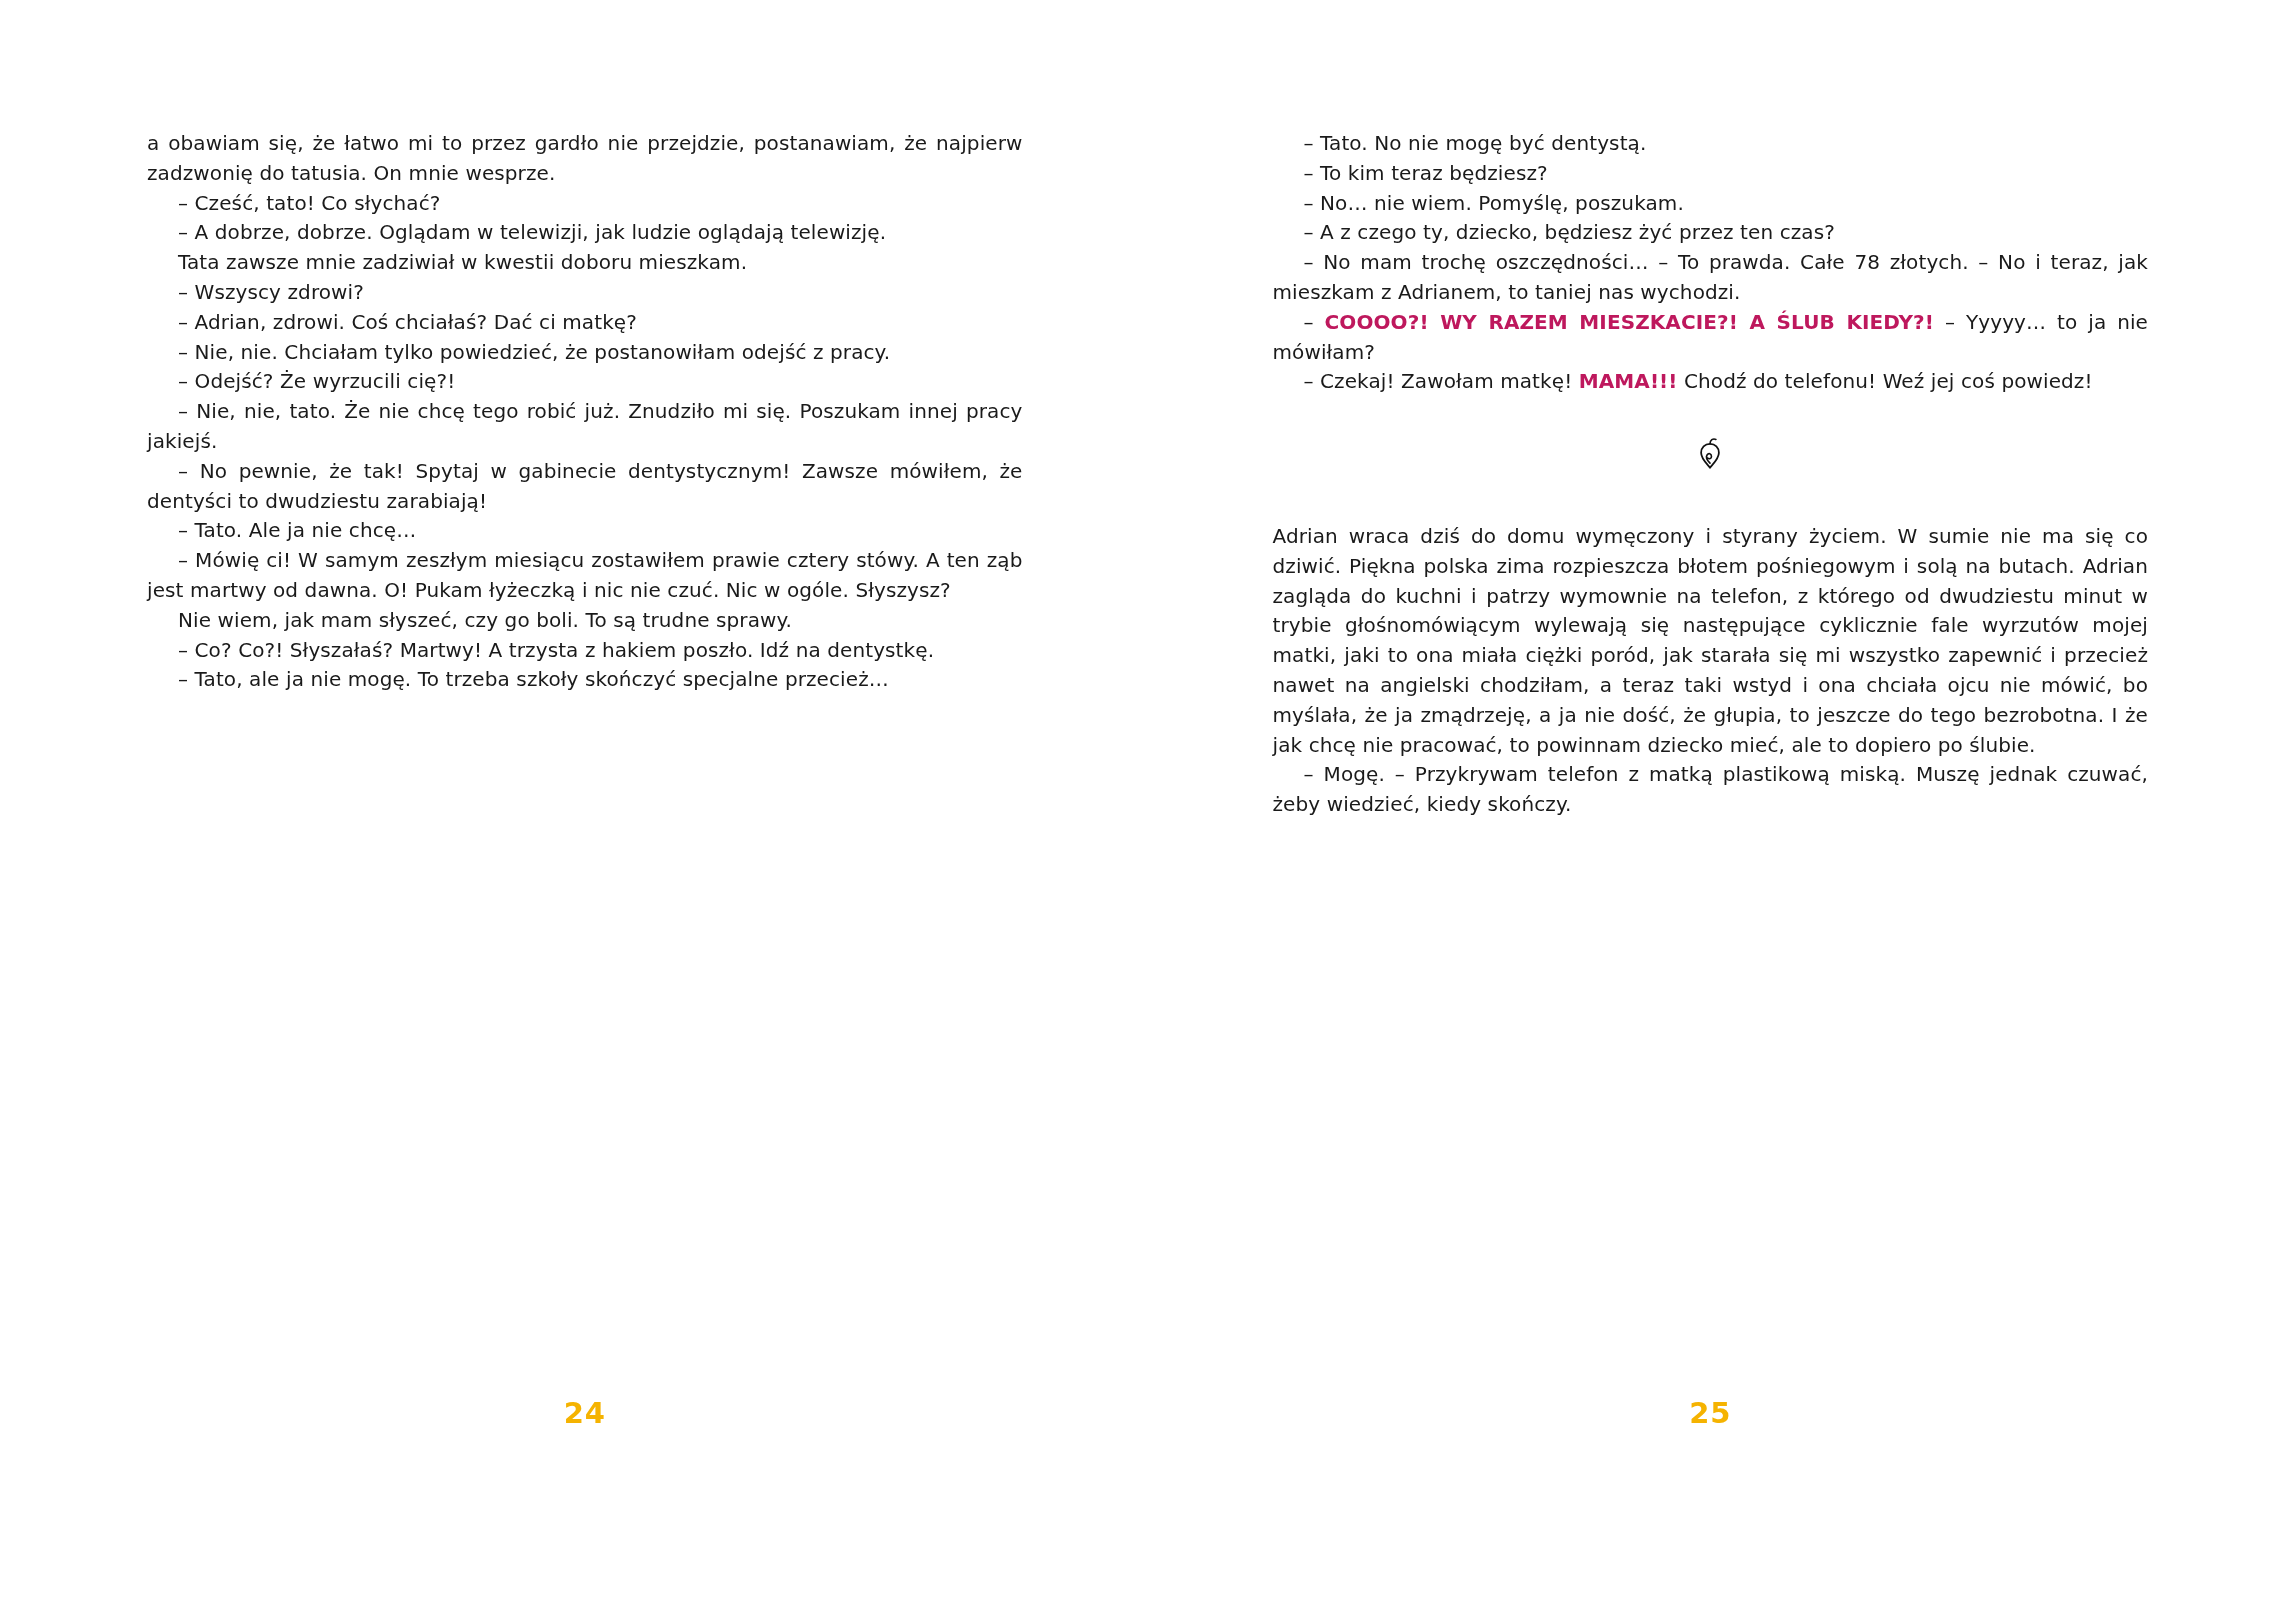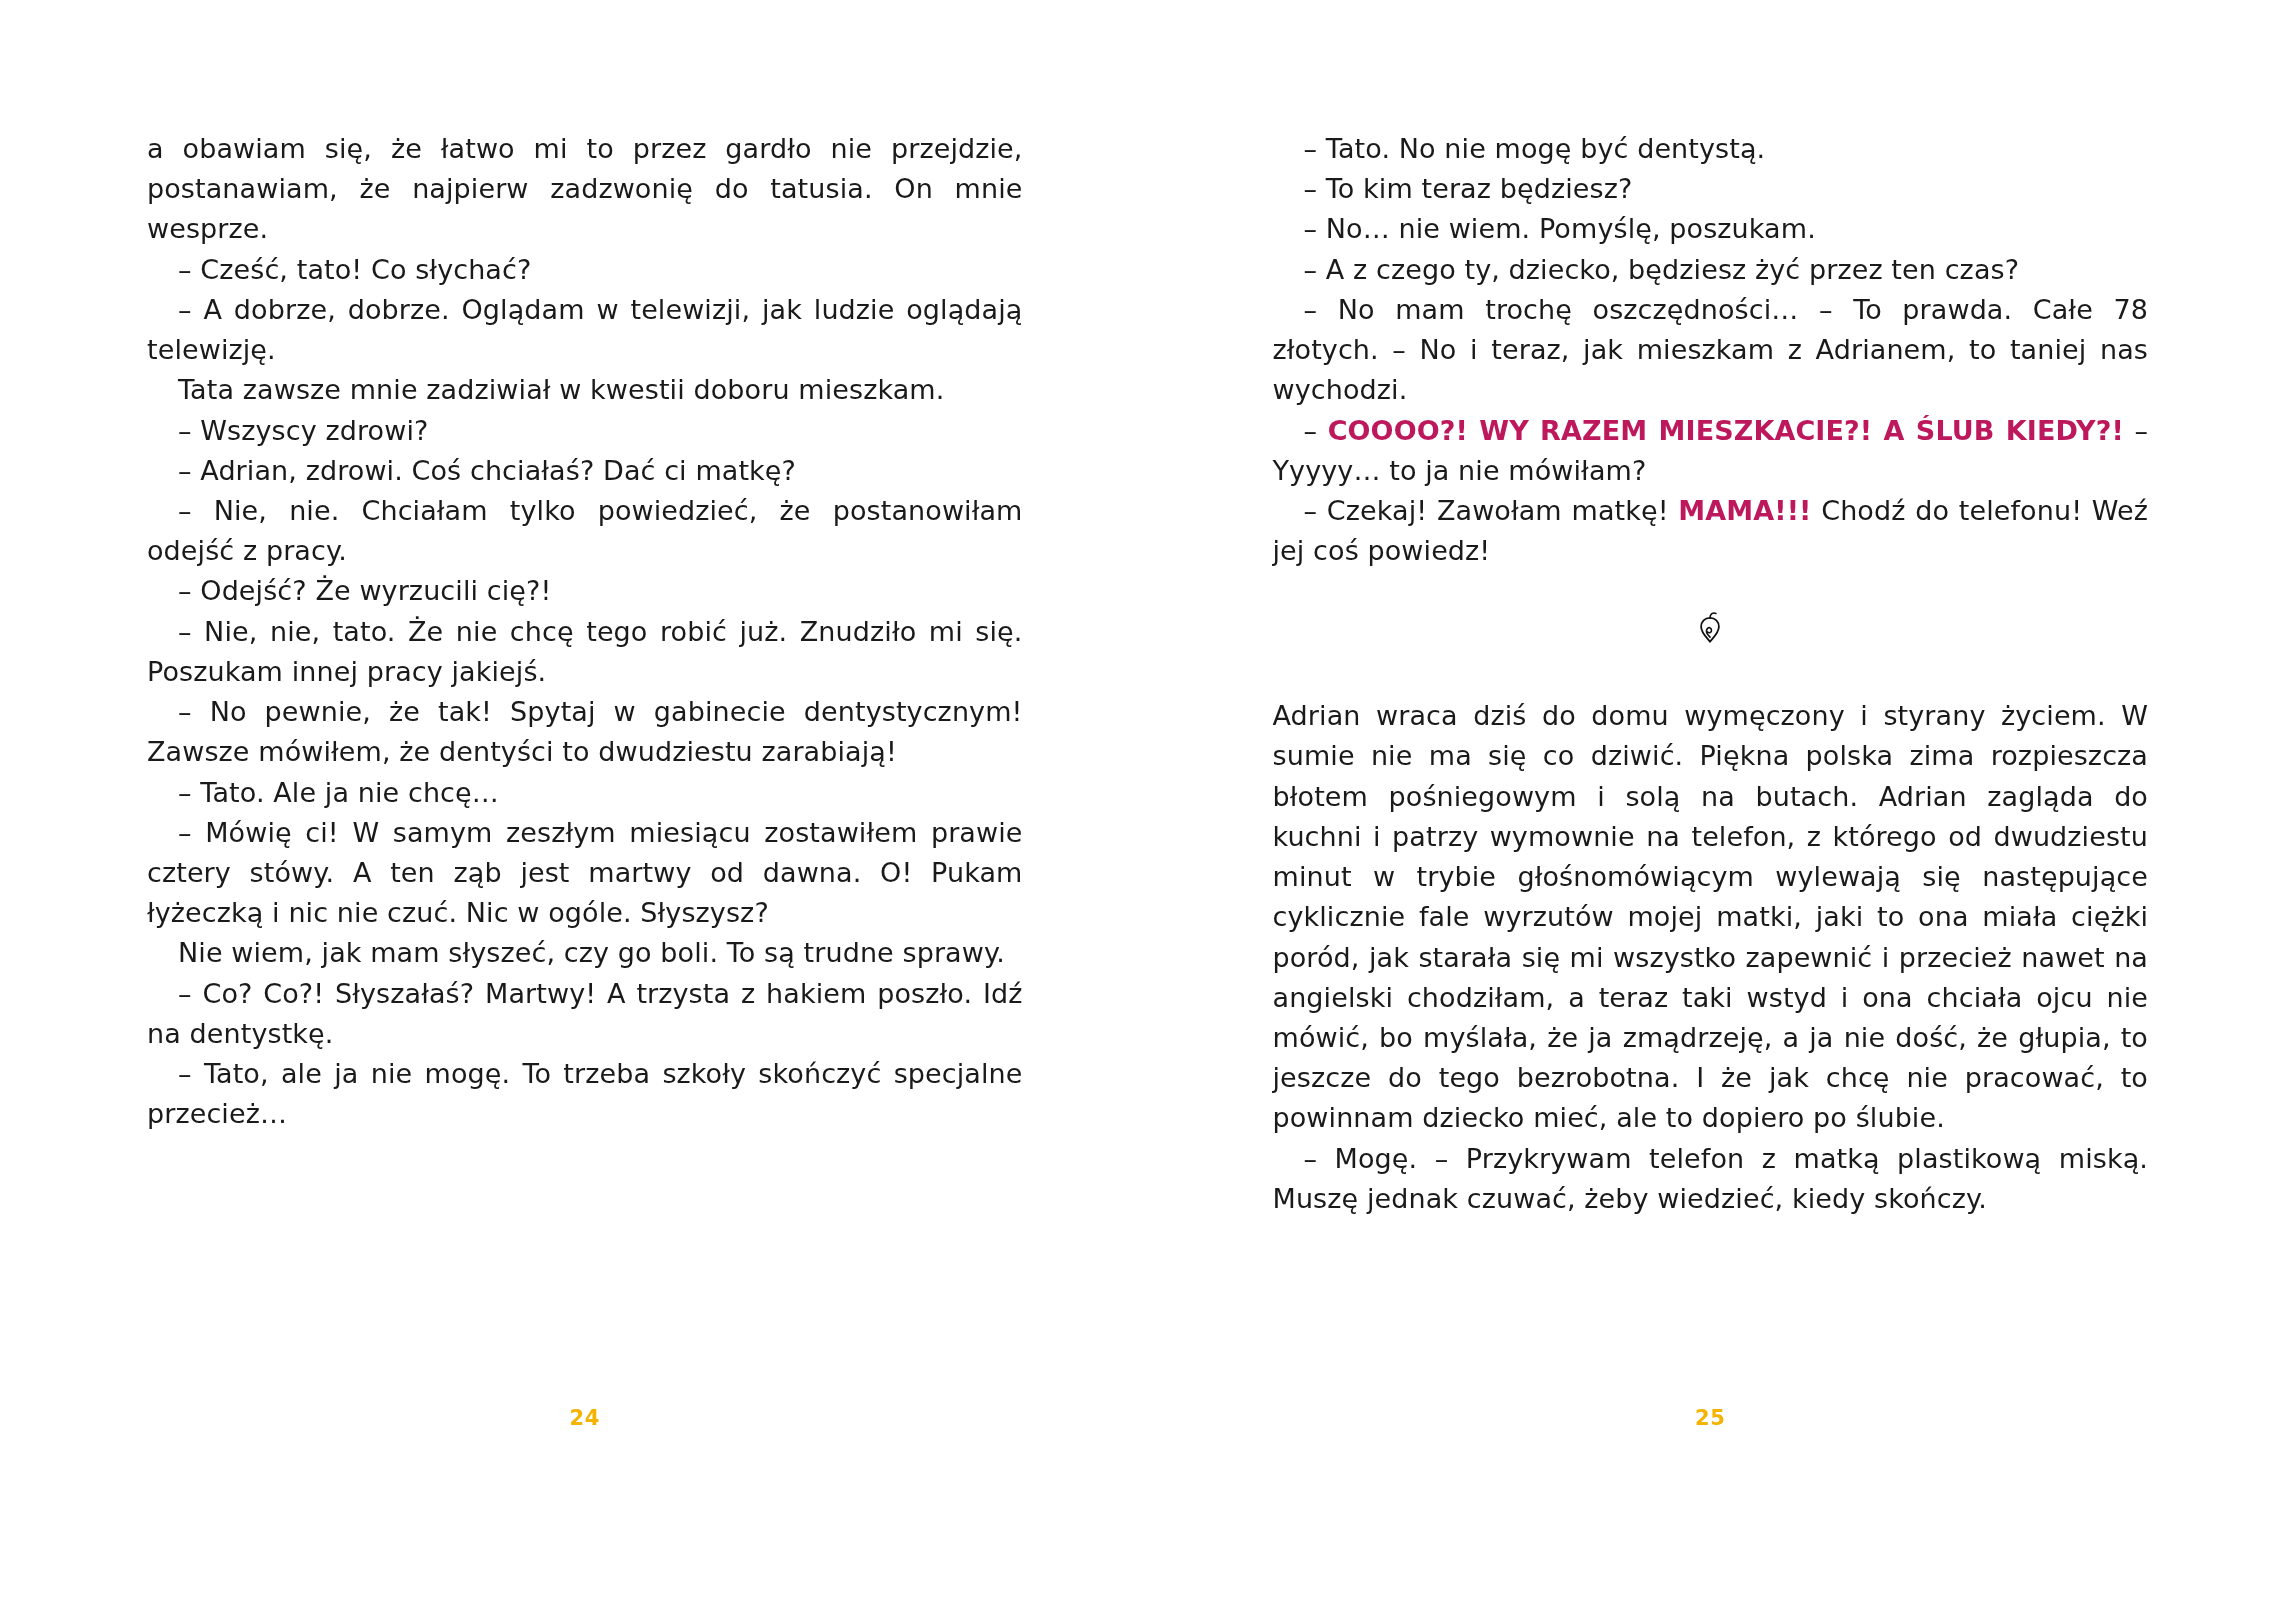--- a/index.html
+++ b/index.html
@@ -27,21 +27,21 @@
     flex-direction: column;
     position: relative;
   }
   .page.left { margin-right: 0; }
   .page.right { margin-left: 250px; align-items: center; }
   .col {
     flex: 1 1 auto;
   }
   p {
     margin: 0;
-    font-size: 27px;
+    font-size: 20px;
     line-height: 1.49;
     text-align: justify;
     text-justify: inter-word;
     letter-spacing: 0.1px;
   }
   p.indent { text-indent: 31px; }
   p.noindent { text-indent: 0; }
   .hl {
     color: #be185d;
     font-weight: bold;
@@ -54,21 +54,21 @@
   }
   .ornament svg { display: inline-block; }
   .folio {
     position: absolute;
     bottom: 0;
     left: 0;
     width: 100%;
     text-align: center;
     color: #f5b301;
     font-weight: bold;
-    font-size: 21px;
+    font-size: 29px;
     letter-spacing: 0.7px;
   }
   .page-inner {
     height: 1325px;
     position: relative;
   }
   .folio-wrap {
     position: absolute;
     bottom: 23.6px;
     left: 0;

